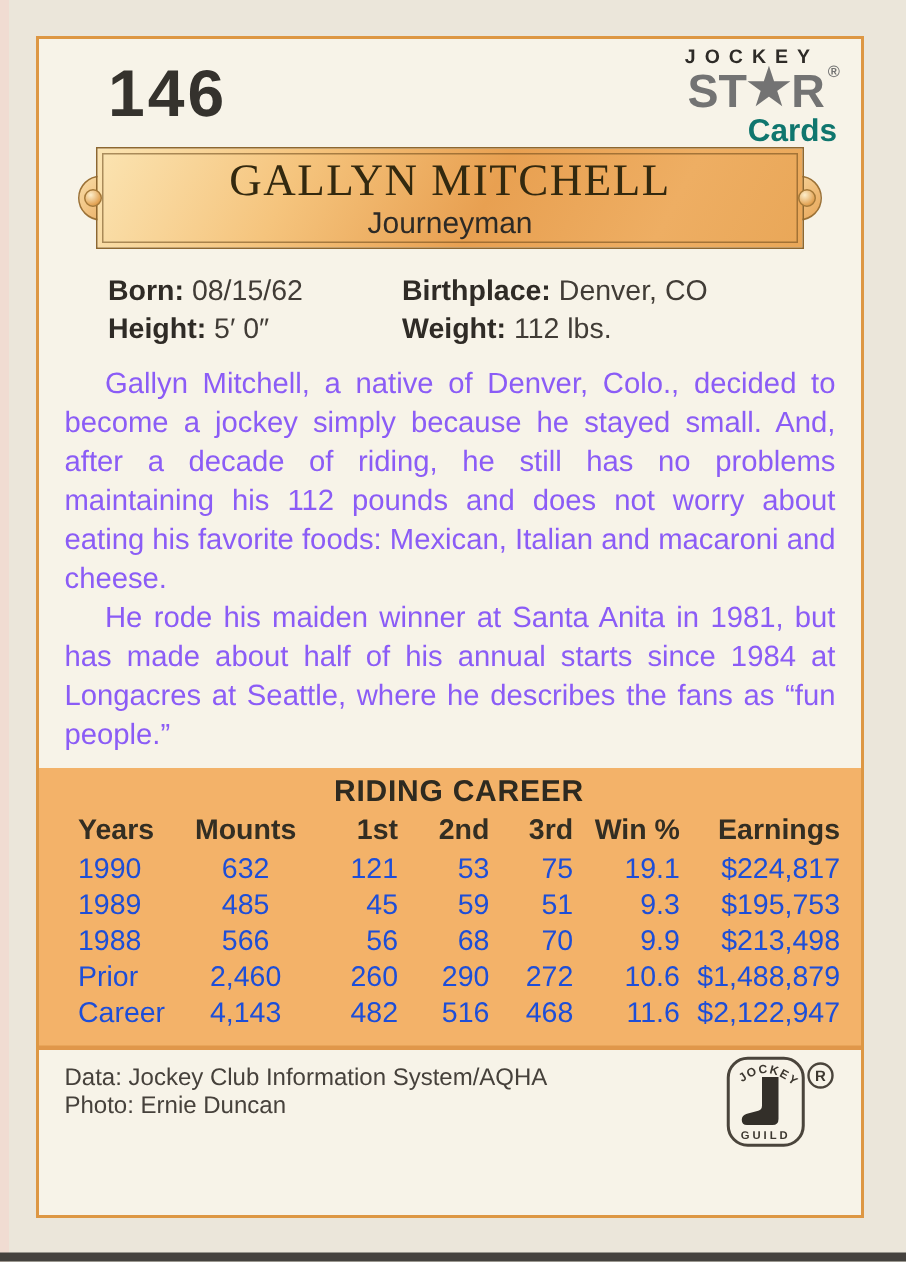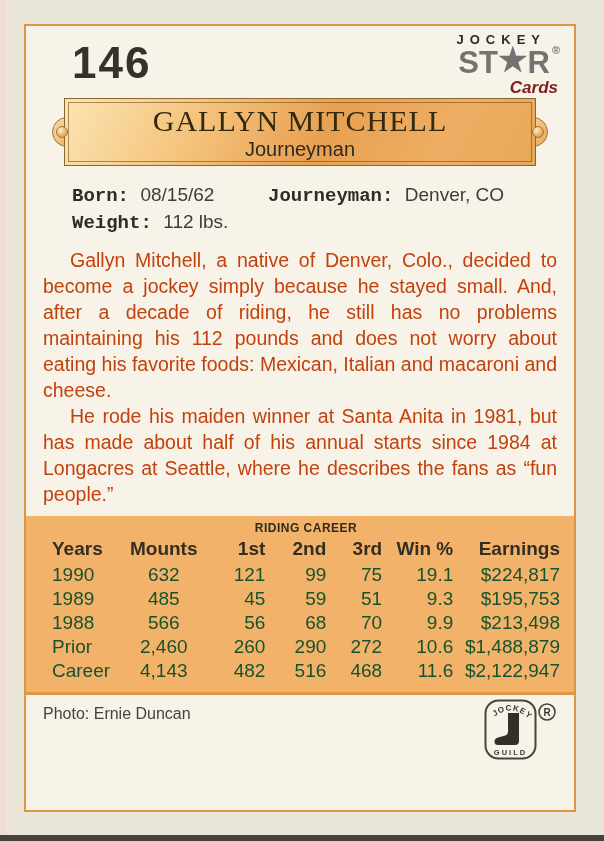--- a/index.html
+++ b/index.html
@@ -18,21 +18,21 @@
   }
 
   
   .header{display:flex;justify-content:space-between;align-items:center;padding:8px 14px 0 46px;height:66px;box-sizing:border-box;}
   .card-number{font-size:44px;font-weight:bold;letter-spacing:2px;color:#35322d;line-height:48px;}
   .brand{display:flex;flex-direction:column;align-items:flex-end;line-height:1;margin-top:2px;}
   .brand-top{font-size:13px;font-weight:bold;letter-spacing:6px;color:#2e2b27;margin-right:14px;}
   .brand-mid{font-size:31px;font-weight:bold;color:#737373;letter-spacing:0px;margin-top:1px;display:flex;align-items:flex-start;}
   .brand-mid .star{font-size:33px;line-height:26px;}
   .brand-mid .reg{font-size:11px;margin-left:2px;margin-top:-2px;}
-  .brand-bottom{font-size:17px;font-weight:bold;color:#7f1d1d;margin-top:1px;margin-right:2px;font-style:italic;}
+  .brand-bottom{font-size:21px;font-weight:bold;color:#0f766e;margin-top:1px;margin-right:2px;}
 
   
   .plaque-wrap{position:relative;margin:6px 38px 0 38px;height:68px;}
   .plaque-tab{
     position:absolute;top:50%;width:30px;height:30px;margin-top:-15px;border-radius:50%;
     background:linear-gradient(135deg,#f9dda8,#e8a658);border:1px solid #9b7136;box-sizing:border-box;
   }
   .plaque-tab.left{left:-12px;}
   .plaque-tab.right{right:-12px;}
   .screw{
@@ -52,35 +52,35 @@
     content:"";position:absolute;inset:3px;border:1px solid rgba(103,69,24,.55);pointer-events:none;
   }
   .plaque-name{
     font-family:"Liberation Serif",serif;font-weight:normal;font-size:30px;line-height:32px;
     letter-spacing:1px;color:#33290f;
   }
   .plaque-title{font-size:20px;line-height:22px;color:#2d2a26;margin-top:1px;}
 
   
   .info{display:grid;grid-template-columns:196px auto;margin:16px 0 0 46px;font-size:19px;line-height:25px;color:#413c36;}
-  .info b{color:#2f2b26;font-family:Liberation Mono, monospace;}
-
-  
-  .bio{margin:11px 17px 0 17px;font-size:19.5px;line-height:26px;color:#c2410c;text-align:justify;}
+  .info b{color:#2f2b26;}
+
+  
+  .bio{margin:11px 17px 0 17px;font-size:19.5px;line-height:26px;color:#8b5cf6;text-align:justify;}
   .bio p{margin:0;text-indent:27px;}
 
   
   .career{
     margin-top:9px;background:#f3b269;border-bottom:3px solid #e0974a;
     padding:5px 14px 9px 26px;box-sizing:border-box;
   }
-  .career-title{text-align:center;font-weight:bold;font-size:12px;color:#2e2a20;margin-bottom:3px;letter-spacing:.5px;}
+  .career-title{text-align:center;font-weight:bold;font-size:20px;color:#2e2a20;margin-bottom:3px;letter-spacing:.5px;}
   table.stats{width:100%;border-collapse:collapse;font-size:19px;}
   table.stats th{font-weight:bold;color:#332e23;padding:0 0 3px 0;}
-  table.stats td{color:#14532d;padding:1px 0;}
+  table.stats td{color:#1d4ed8;padding:1px 0;}
   table.stats .c0{text-align:left;width:14%;}
   table.stats .c1{text-align:center;width:16%;}
   table.stats .c2{text-align:right;width:12%;}
   table.stats .c3{text-align:right;width:12%;}
   table.stats .c4{text-align:right;width:11%;}
   table.stats .c5{text-align:right;width:14%;}
   table.stats .c6{text-align:right;width:21%;}
 
   
   .credits{position:relative;padding:9px 0 0 17px;font-size:16px;line-height:19px;color:#46413b;}
@@ -115,21 +115,22 @@
     <div class="plaque">
       <div class="plaque-name">GALLYN MITCHELL</div>
       <div class="plaque-title">Journeyman</div>
     </div>
     <div class="screw left"></div>
     <div class="screw right"></div>
   </div>
 
   <div class="info">
     <div><b>Born: </b><span>08/15/62</span></div>
-    <div><b>Journeyman: </b><span>Denver, CO</span></div>
+    <div><b>Birthplace: </b><span>Denver, CO</span></div>
+    <div><b>Height: </b><span>5′ 0″</span></div>
     <div><b>Weight: </b><span>112 lbs.</span></div>
   </div>
 
   <div class="bio">
     <p>Gallyn Mitchell, a native of Denver, Colo., decided to become a jockey simply because he stayed small. And, after a decade of riding, he still has no problems maintaining his 112 pounds and does not worry about eating his favorite foods: Mexican, Italian and macaroni and cheese.</p>
     <p>He rode his maiden winner at Santa Anita in 1981, but has made about half of his annual starts since 1984 at Longacres at Seattle, where he describes the fans as “fun people.”</p>
   </div>
 
   <div class="career">
     <div class="career-title">RIDING CAREER</div>
@@ -143,21 +144,21 @@
           <th class="c4">3rd</th>
           <th class="c5">Win %</th>
           <th class="c6">Earnings</th>
         </tr>
       </thead>
       <tbody>
         <tr>
           <td class="c0">1990</td>
           <td class="c1">632</td>
           <td class="c2">121</td>
-          <td class="c3">99</td>
+          <td class="c3">53</td>
           <td class="c4">75</td>
           <td class="c5">19.1</td>
           <td class="c6">$224,817</td>
         </tr>
         <tr>
           <td class="c0">1989</td>
           <td class="c1">485</td>
           <td class="c2">45</td>
           <td class="c3">59</td>
           <td class="c4">51</td>
@@ -189,20 +190,21 @@
           <td class="c3">516</td>
           <td class="c4">468</td>
           <td class="c5">11.6</td>
           <td class="c6">$2,122,947</td>
         </tr>
       </tbody>
     </table>
   </div>
 
   <div class="credits">
+    <div>Data: Jockey Club Information System/AQHA</div>
     <div>Photo: Ernie Duncan</div>
 
     <div class="guild">
       <svg width="74" height="62" viewBox="0 0 74 62">
         <rect x="1.5" y="1.5" width="50" height="58" rx="13" ry="13" fill="none" stroke="#4a443b" stroke-width="2"></rect>
         <path id="guild-arc" d="M 9 19 Q 26.5 4 44 19" fill="none" stroke="none"></path>
         <text font-family="Liberation Sans, sans-serif" font-size="8" font-weight="bold" fill="#3c372f" letter-spacing="1">
           <textPath href="#guild-arc" startOffset="2">JOCKEYS</textPath>
         </text>
         <path fill="#332f29" d="M24 14 L35 14 L35 42 Q35 46 31 46 L14 46 Q10.5 46 10.5 42.5 Q10.5 39.5 14 38.5 L21.5 36.5 Q24 35.8 24 33 Z"></path>

